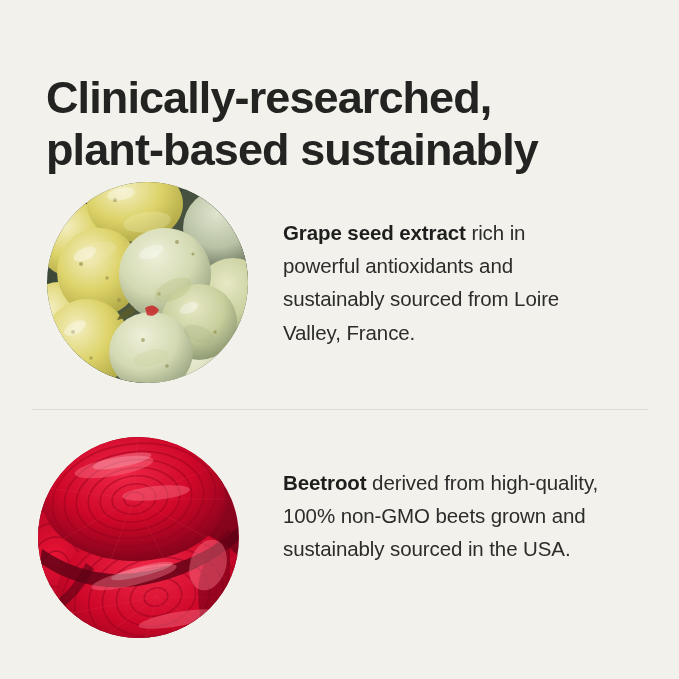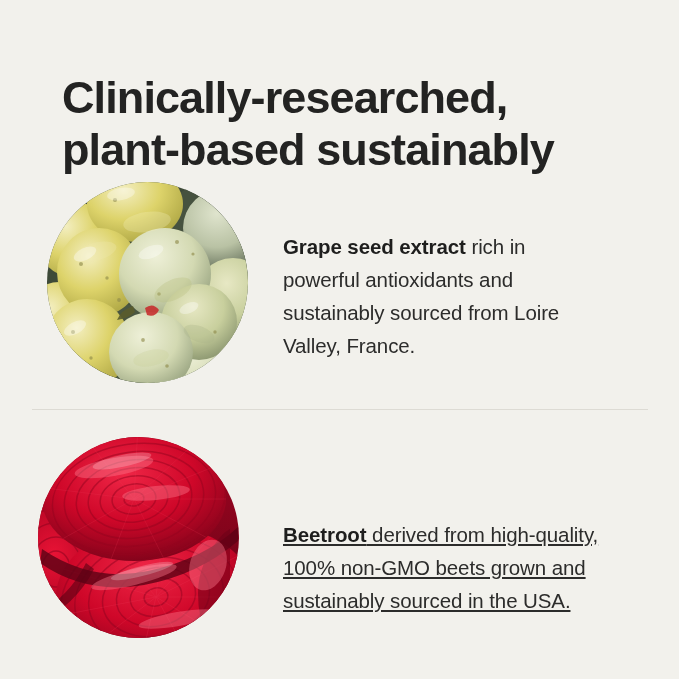--- a/index.html
+++ b/index.html
@@ -18,39 +18,39 @@
 
   .page {
     position: absolute;
     inset: 0;
     background: #f2f1ec;
   }
 
   
   .headline {
     position: absolute;
-    left: 62px;
+    left: 46px;
     top: 42px;
     width: 600px;
     font-size: 45px;
     line-height: 1.16;
     font-weight: 700;
     letter-spacing: -0.9px;
     color: #232322;
   }
   .headline .hl-line {
     display: block;
     white-space: nowrap;
   }
 
   
   .row {
     position: absolute;
     display: flex;
-    align-items: flex-end;
+    align-items: flex-start;
   }
   .row-grape { left: 47px; top: 182px; }
   .row-beet  { left: 38px; top: 437px; }
 
   .thumb {
     width: 201px;
     height: 201px;
     border-radius: 50%;
     flex: 0 0 201px;
     overflow: hidden;
@@ -70,21 +70,20 @@
   }
   .copy-grape {
     margin-left: 35px;
     margin-top: 34px;
     width: 318px;
   }
   .copy-beet {
     margin-left: 44px;
     margin-top: 29px;
     width: 348px;
-    text-decoration: underline;
   }
 
   
   .divider {
     position: absolute;
     left: 32px;
     top: 409px;
     width: 616px;
     height: 1px;
     background: #dddbd4;

